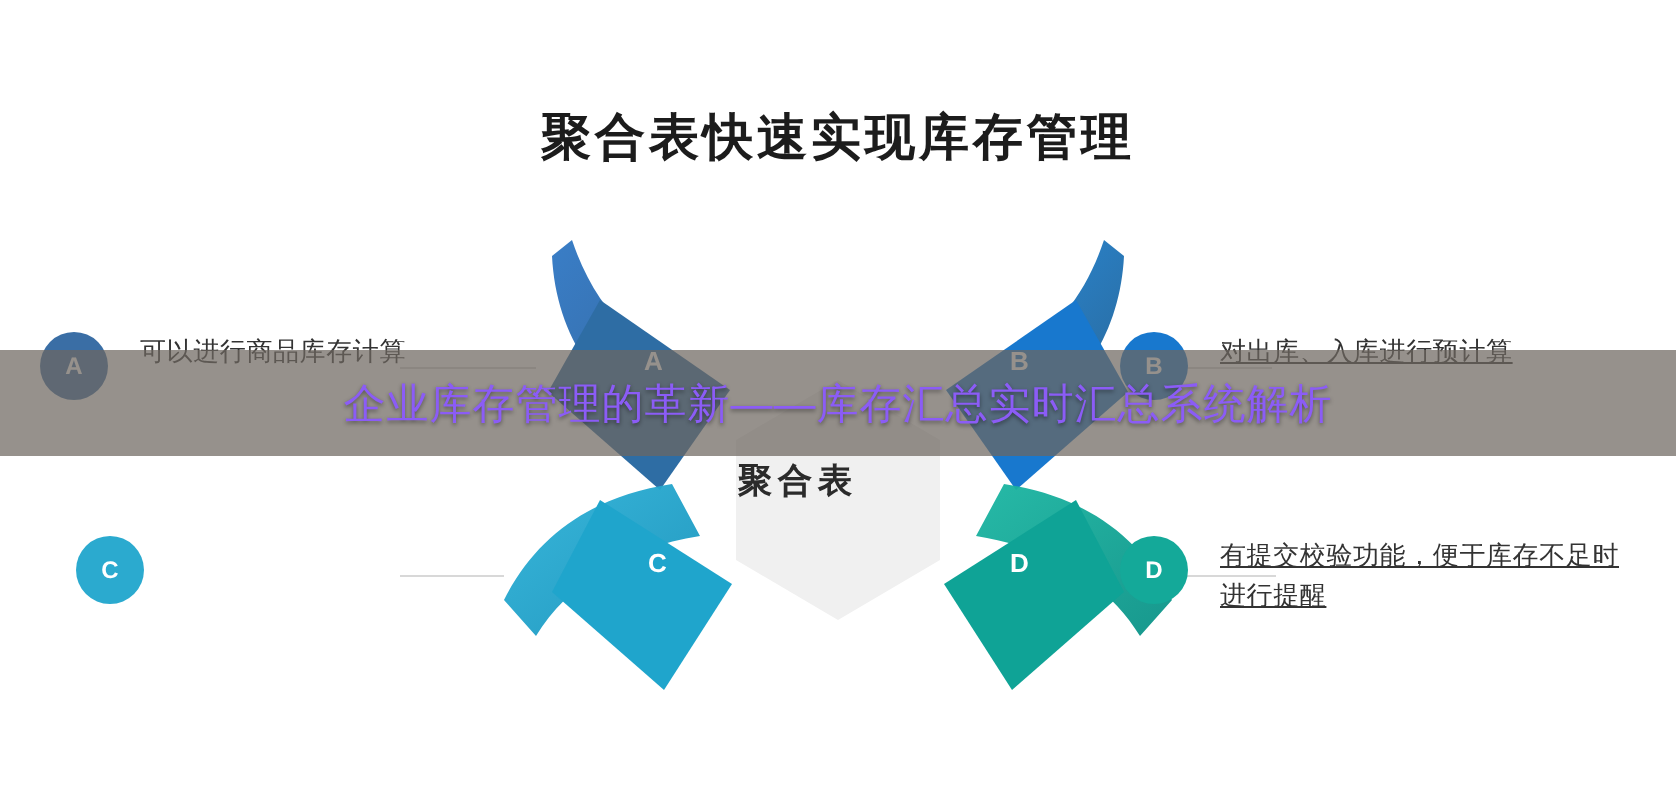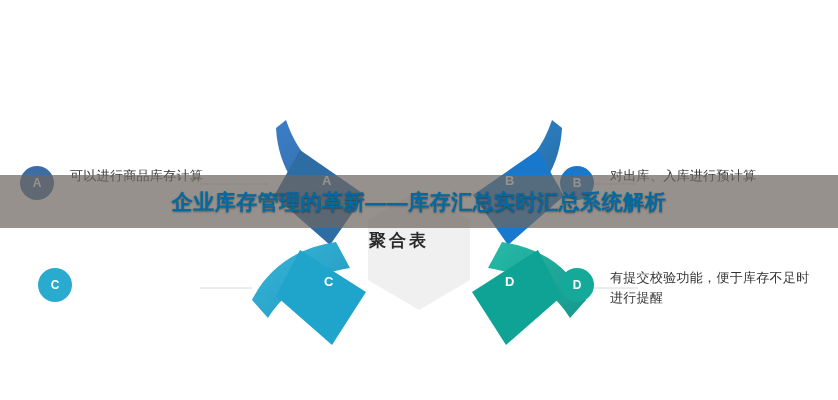--- a/index.html
+++ b/index.html
@@ -92,51 +92,52 @@
     font-size: 13px;
     line-height: 20px;
     color: #333333;
     letter-spacing: 0.3px;
     font-family: "Liberation Sans", "DejaVu Sans", sans-serif;
   }
   #legend-a { left: 20px; top: 166px; }
   #legend-c { left: 38px; top: 268px; }
   #legend-b { left: 560px; top: 166px; }
   #legend-d { left: 560px; top: 268px; }
-  #legend-b .legend-text, #legend-d .legend-text { max-width: 200px; }
+  #legend-b .legend-text, #legend-d .legend-text { max-width: 200px; text-decoration: underline; }
   #legend-a .legend-text, #legend-c .legend-text { white-space: nowrap; }
 
   
   #overlay-banner {
     position: absolute;
     left: 0;
     top: 175px;
     width: 838px;
     height: 53px;
     background: rgba(110, 103, 96, 0.72);
     display: flex;
     align-items: center;
     justify-content: center;
   }
   #overlay-banner-title {
-    color: #0369a1;
+    color: #8b5cf6;
     font-size: 21px;
-    font-weight: bold;
+    font-weight: normal;
     letter-spacing: 0.5px;
     text-shadow: 0 1px 2px rgba(0,0,0,0.45);
     font-family: "Liberation Sans", "DejaVu Sans", sans-serif;
     white-space: nowrap;
     text-align: center;
   }
 </style>
 </head>
 <body>
 
 <div id="stage">
 
+  <div id="infographic-title">聚合表快速实现库存管理</div>
 
   <svg id="diagram-svg" viewBox="0 0 838 400">
     <defs>
       <linearGradient id="gradA" x1="0" y1="0" x2="1" y2="1">
         <stop offset="0%" stop-color="#2F77C4"></stop>
         <stop offset="100%" stop-color="#2A5E96"></stop>
       </linearGradient>
       <linearGradient id="gradB" x1="0" y1="0" x2="1" y2="1">
         <stop offset="0%" stop-color="#1F87DC"></stop>
         <stop offset="100%" stop-color="#1E5F92"></stop>

